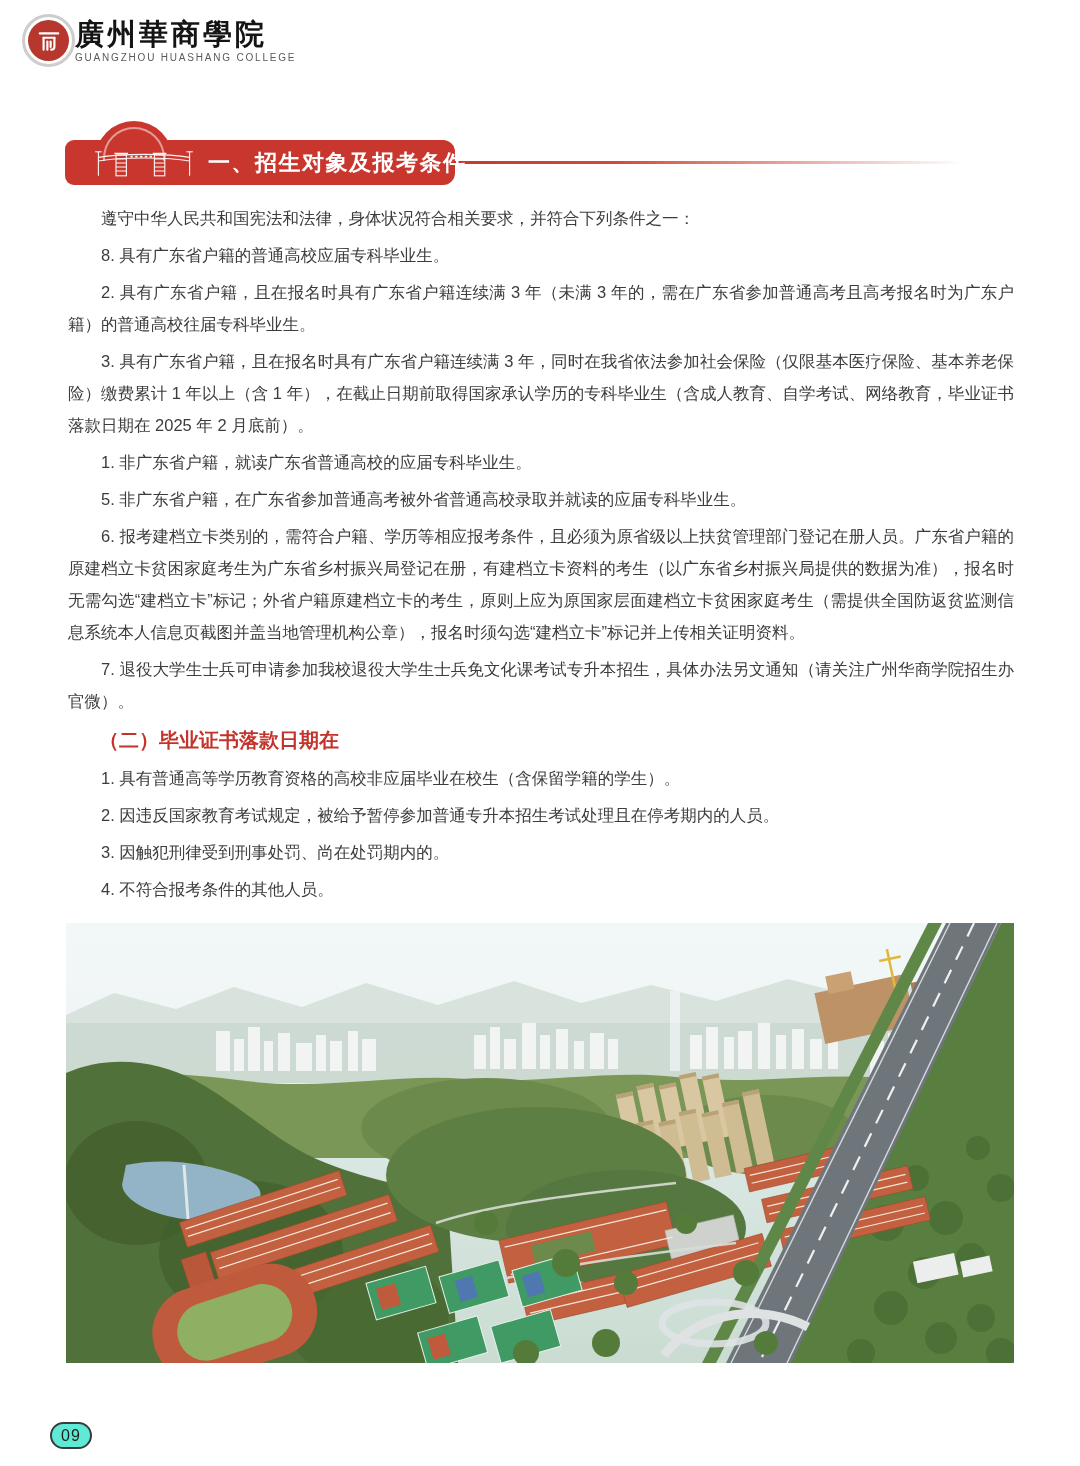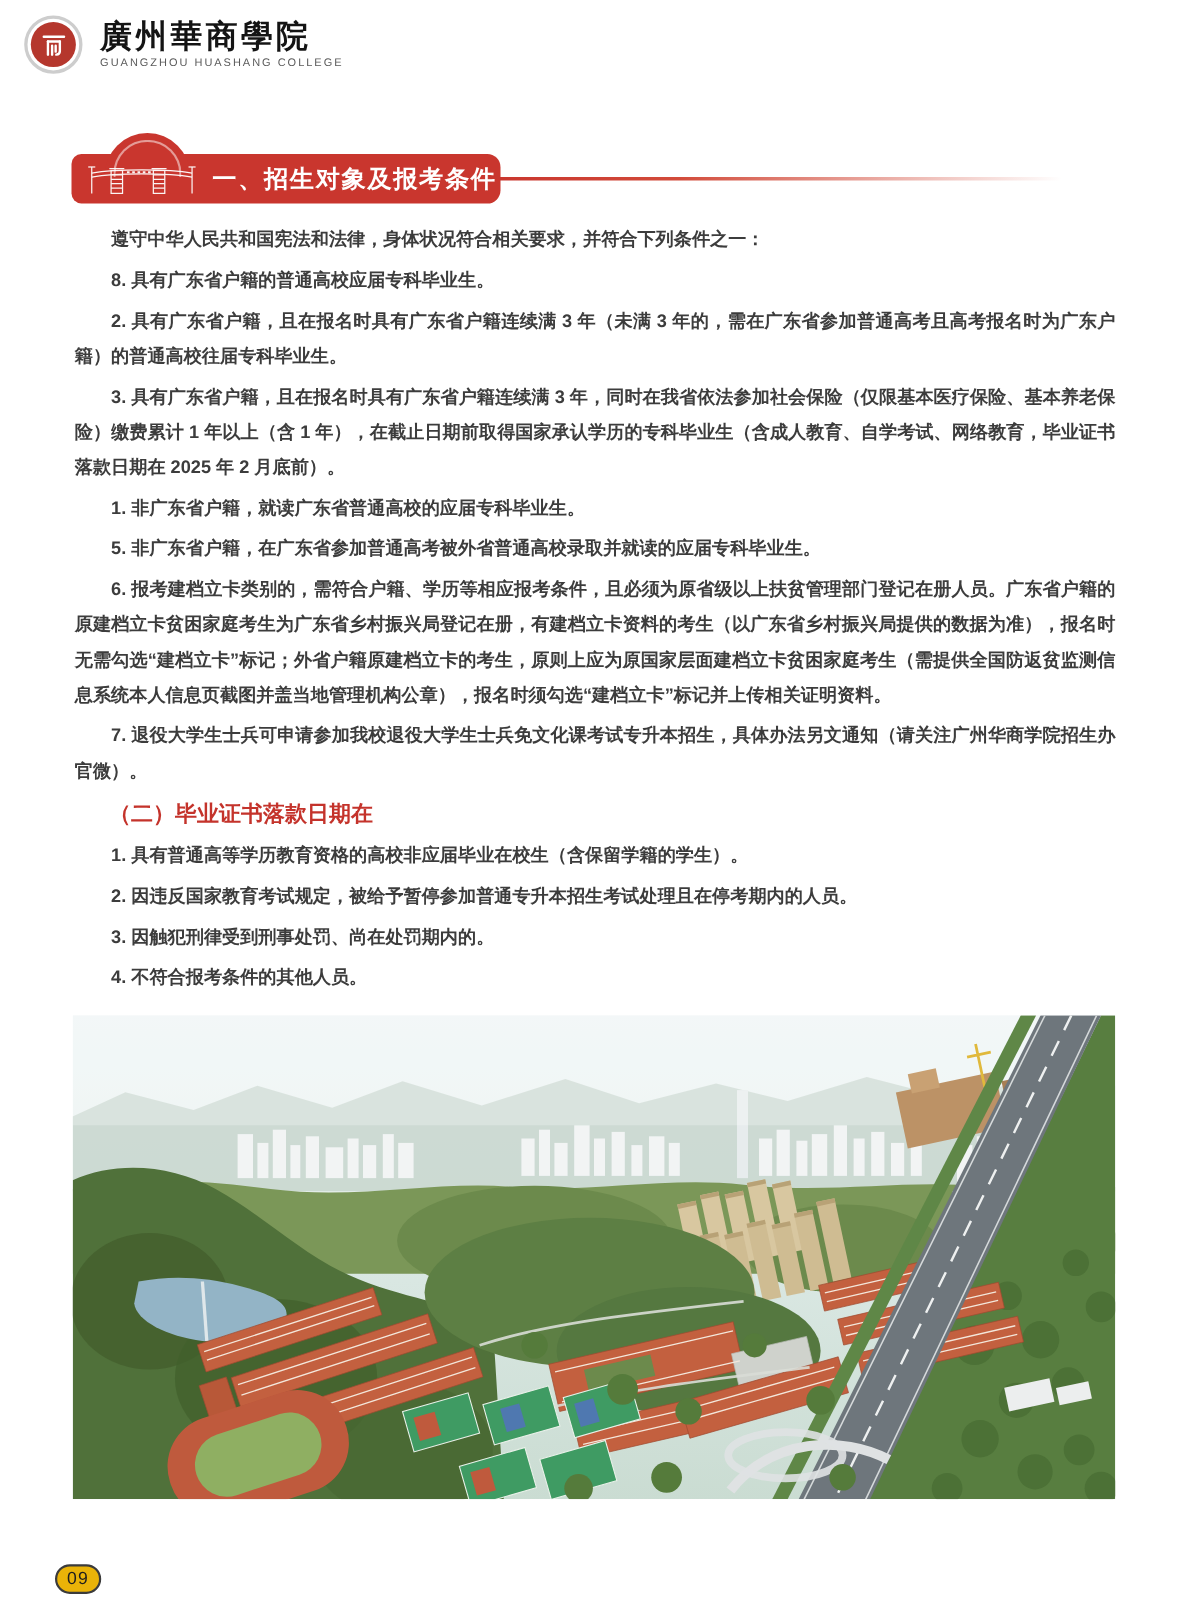--- a/index.html
+++ b/index.html
@@ -9,21 +9,21 @@
     width: 1080px;
     height: 1466px;
     margin: 0 auto;
     background: #ffffff;
     overflow: hidden;
     font-family: "Liberation Sans", sans-serif;
     color: var(--body-text, #3c3c3c);
   }
 
   
-  .header { display:flex; align-items:center; gap:16px; padding:13px 0 0 22px; height:68px; }
+  .header { display:flex; align-items:center; gap:0; padding:13px 0 0 22px; height:68px; }
   .seal {
     width:53px; height:53px; border-radius:50%;
     background:#fff; border:3px solid #cdcdcd;
     display:flex; align-items:center; justify-content:center;
     flex:0 0 auto;
   }
   .seal-core {
     width:41px; height:41px; border-radius:50%;
     background: var(--seal-red, #b5372d);
     display:flex; align-items:center; justify-content:center;
@@ -38,20 +38,21 @@
 
   
   .banner-row { position:relative; height:66px; margin:52px 66px 0 65px; }
   .ribbon {
     position:absolute; left:0; top:20px;
     width:390px; height:45px;
     background: var(--accent-red, #c9362e);
     border-radius:9px 12px 12px 9px;
     display:flex; align-items:center;
     z-index:2;
+    padding-left:15px;
   }
   .dome {
     position:absolute; left:30px; top:-19px;
     width:78px; height:40px;
     background: var(--accent-red, #c9362e);
     border-radius:40px 40px 0 0;
   }
   .dome::after {
     content:""; position:absolute; left:8px; right:8px; top:6px; bottom:0;
     border:2px solid rgba(255,255,255,.5); border-bottom:none;
@@ -72,33 +73,33 @@
   .content {
     margin:16px 66px 0 68px;
     font-size:16.5px; line-height:32px;
     text-align:justify;
   }
   .content h2 {
     font-size:20px; line-height:34px; font-weight:bold;
     color: var(--heading-red, #c4332b);
     margin:6px 0 2px; padding-left:31px;
   }
-  .content p { margin:5px 0 0; text-indent:2em;font-weight:bold; }
+  .content p { margin:5px 0 0; text-indent:2em; }
 
   
   .photo { margin:18px 66px 0 66px; width:948px; height:440px; overflow:hidden; }
   .photo svg { display:block; }
 
   
   .page-no {
     position:absolute; left:50px; top:1422px;
     border:2px solid #3b3b3b; border-radius:14px;
     padding:0 9px; min-width:26px;
     font-size:16px; line-height:23px; color:#1e1e1e;
-    letter-spacing:1px; background:#eab308; text-align:center;
+    letter-spacing:1px; background:#5eead4; text-align:center;
   }
 </style>
 </head>
 <body>
 
 <div class="page">
 
   <header class="header">
     <div class="seal">
       <div class="seal-core">

